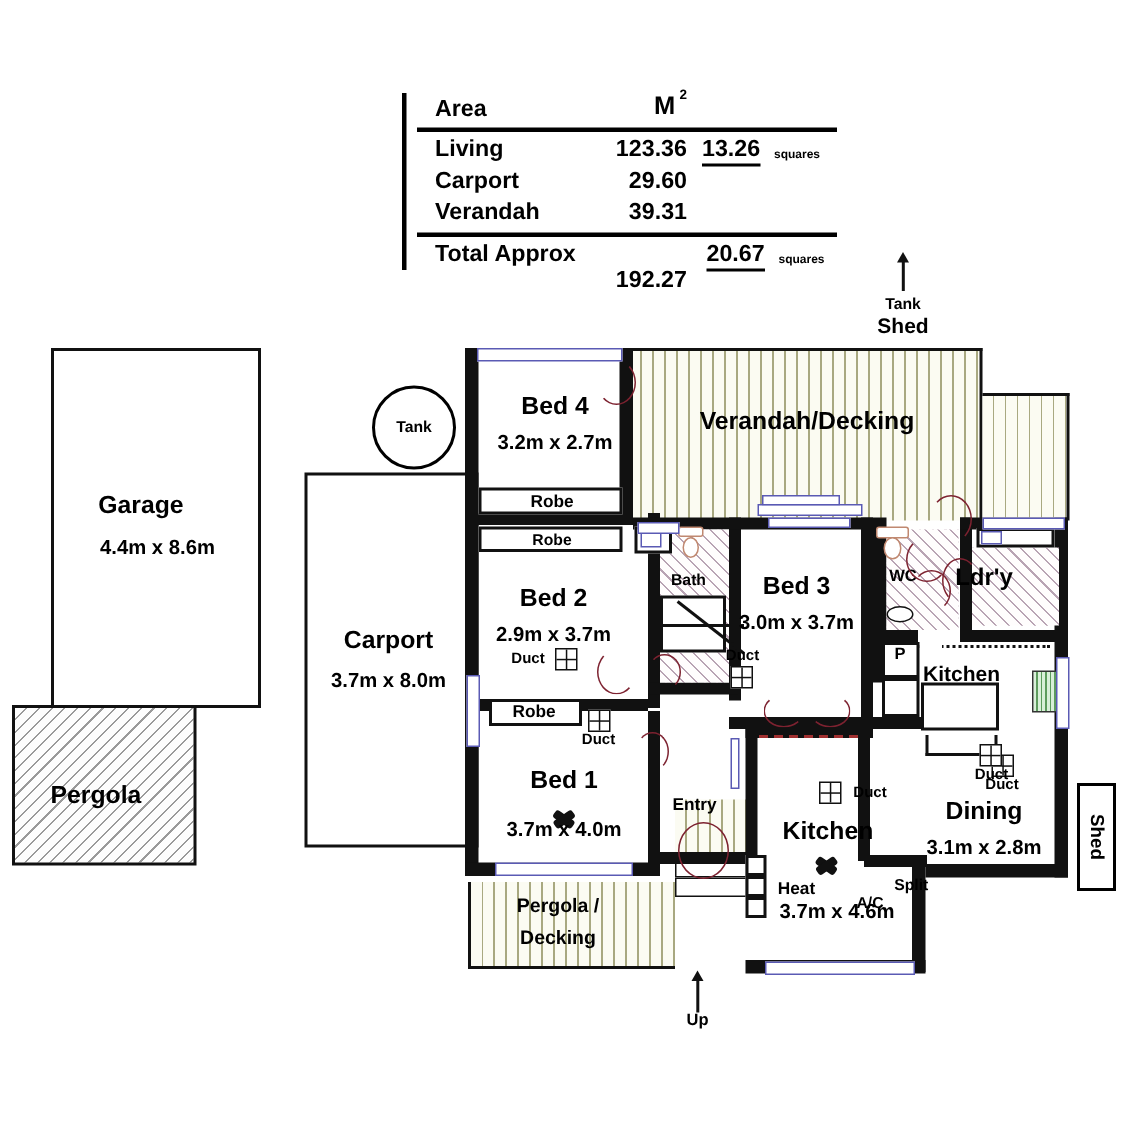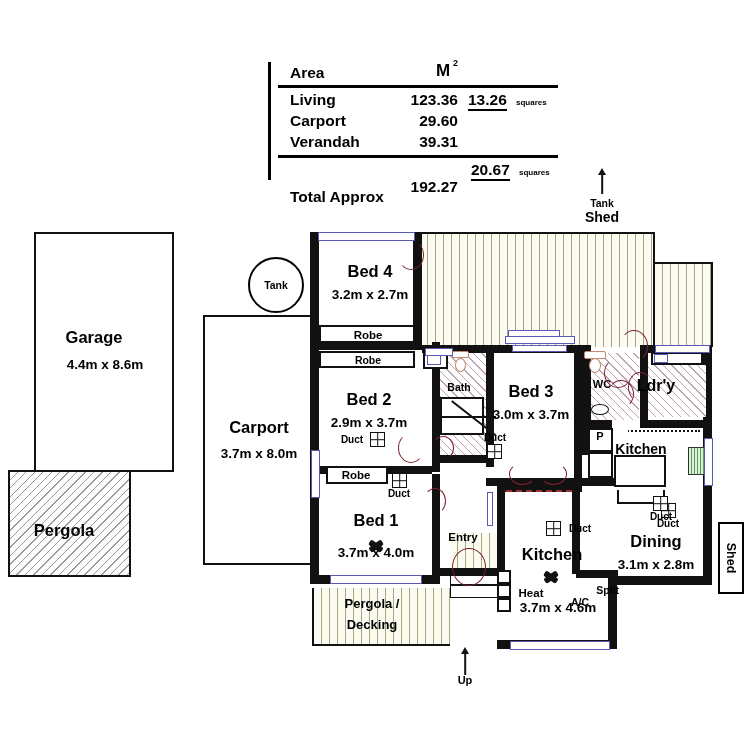--- a/index.html
+++ b/index.html
@@ -101,21 +101,21 @@
     <div class="at-num" style="left:110px;top:33px;">123.36</div>
     <div class="at-sq" style="left:200px;top:33px;">13.26</div>
     <div class="at-sqlbl" style="left:248px;top:40px;">squares</div>
 
     <div class="at-label" style="left:22px;top:54px;">Carport</div>
     <div class="at-num" style="left:110px;top:54px;">29.60</div>
 
     <div class="at-label" style="left:22px;top:75px;">Verandah</div>
     <div class="at-num" style="left:110px;top:75px;">39.31</div>
 
-    <div class="at-label" style="left:22px;top:103px;margin-top:27px;">Total Approx</div>
+    <div class="at-label" style="left:22px;top:103px;">Total Approx</div>
     <div class="at-num" style="left:110px;top:103px;margin-top:17px;">192.27</div>
     <div class="at-sq" style="left:203px;top:103px;">20.67</div>
     <div class="at-sqlbl" style="left:251px;top:110px;">squares</div>
   </div>
 
   <div class="thin" style="left:34px;top:232px;width:140px;height:240px;"></div>
   <div class="lbl n" style="left:94px;top:328px;">Garage</div>
   <div class="lbl dim" style="left:105px;top:357px;">4.4m x 8.6m</div>
 
   <div class="pergola-fill" style="left:8px;top:470px;width:123px;height:107px;"></div>
@@ -135,20 +135,21 @@
   </div>
   <div class="lbl sm" style="left:602px;top:197px;">Tank</div>
   <div class="lbl md" style="left:602px;top:209px;font-size:14px;">Shed</div>
 
   <div class="shed-vert" style="left:718px;top:522px;width:22px;height:68px;">
     <span>Shed</span>
   </div>
 
   <div class="decking" style="left:420px;top:232px;width:235px;height:115px;border-top:2.5px solid #111;border-right:2.5px solid #111;"></div>
   <div class="decking" style="left:655px;top:262px;width:58px;height:85px;border-top:2.5px solid #111;border-right:2.5px solid #111;"></div>
+  <div class="lbl n" style="left:538px;top:272px;">Verandah/Decking</div>
 
   <div class="decking" style="left:312px;top:588px;width:138px;height:58px;border-bottom:2.5px solid #111;border-left:2.5px solid #111;"></div>
   <div class="lbl md" style="left:372px;top:596px;">Pergola /</div>
   <div class="lbl md" style="left:372px;top:617px;">Decking</div>
 
   <div class="stair" style="left:450px;top:572px;width:48px;height:13px;"></div>
   <div class="stair" style="left:450px;top:585px;width:48px;height:13px;"></div>
   <div class="decking" style="left:450px;top:533px;width:48px;height:39px;"></div>
 
   <div class="arrow" style="left:459px;top:647px;width:12px;height:28px;">

